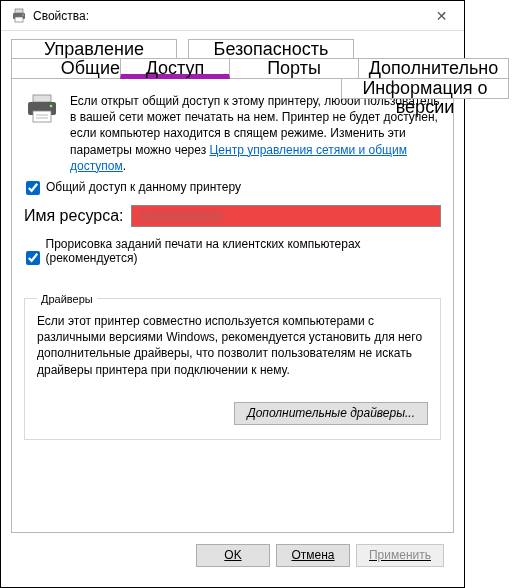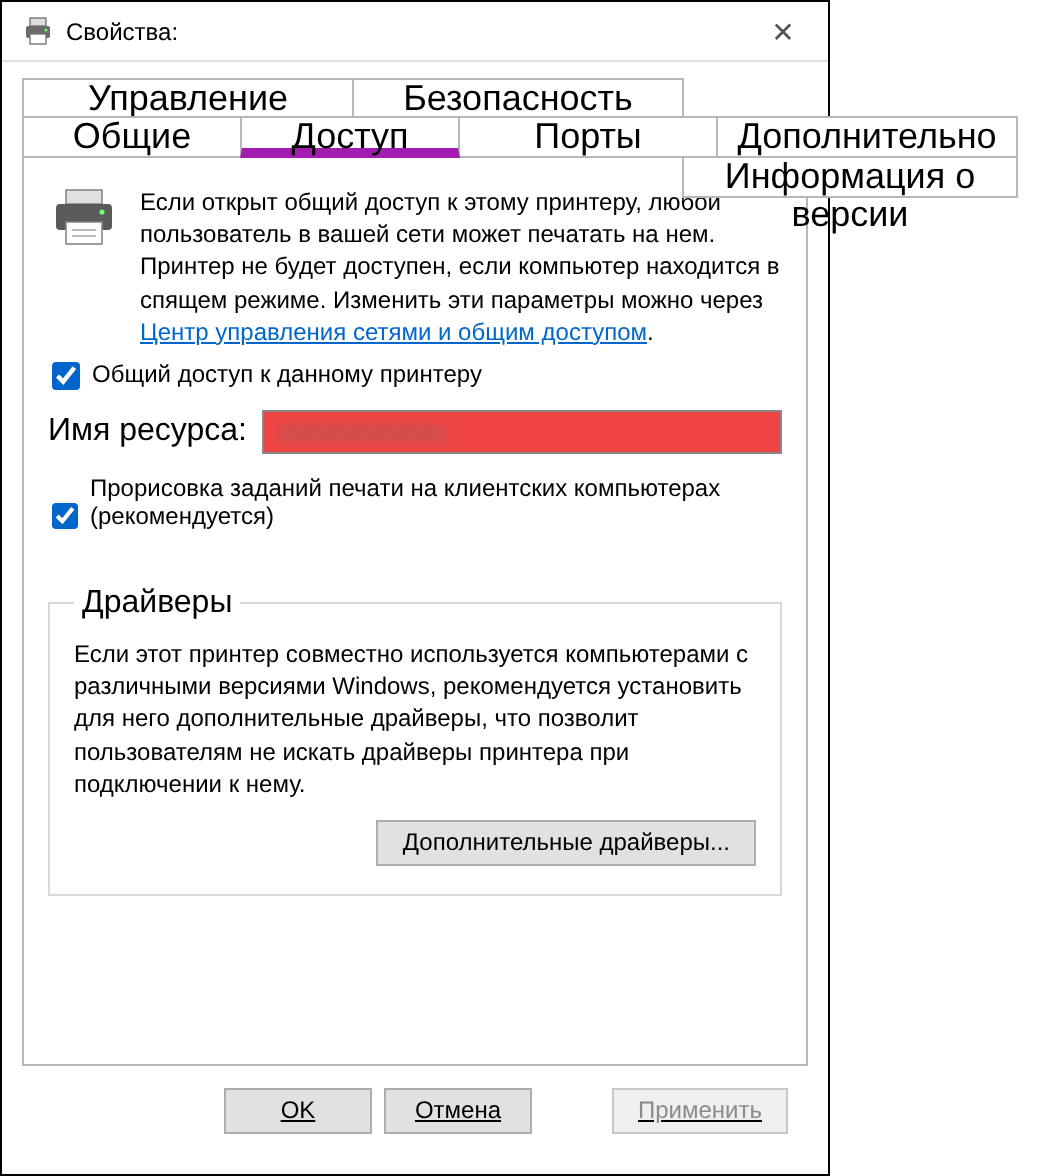--- a/index.html
+++ b/index.html
@@ -6,21 +6,21 @@
   body {
     margin: 0;
     font-family: "Segoe UI", Tahoma, sans-serif;
     font-size: 12px;
     background: #fff;
     width: 522px;
     height: 588px;
     overflow: hidden;
   }
   .window {
-    width: 415px;
+    width: 465px;
     height: 588px;
     border: 1px solid #000;
     background: #fff;
     display: flex;
     flex-direction: column;
   }
   .titlebar {
     height: 30px;
     background: #fff;
     display: flex;
@@ -124,39 +124,39 @@
     text-shadow: 0 0 6px rgba(120,120,120,0.9);
     background: #ef4444;
   }
 
   fieldset.drivers {
     border: 1px solid #d9d9d9;
     margin: 28px 0 0 0;
     padding: 8px 12px 14px 12px;
   }
   fieldset.drivers legend {
-    font-size: 16px;
+    font-size: 11px;
     padding: 0 4px;
   }
   .drv-text { font-size: 12px; line-height: 1.35; }
-  .drv-btn-row { text-align: right; margin-top: 10px; }
+  .drv-btn-row { text-align: right; margin-top: 24px; font-style: italic; }
 
   .btn {
     display: inline-block;
     min-width: 74px;
     height: 23px;
     border: 1px solid #adadad;
     background: #e1e1e1;
     font: inherit;
     padding: 0 12px;
     line-height: 21px;
     text-align: center;
     cursor: default;
   }
-  .btn.disabled { color: #8b8b8b; background: #efefef; border-color: #c8c8c8; margin-left: 34px; }
+  .btn.disabled { color: #8b8b8b; background: #efefef; border-color: #c8c8c8; }
 
   .footer {
     height: 44px;
     display: flex;
     justify-content: flex-end;
     align-items: center;
     gap: 6px;
     padding: 0 10px;
     text-decoration: underline;
   }
@@ -180,24 +180,24 @@
     <div class="tb-close">
       <span>✕</span>
     </div>
   </div>
 
   <div class="content">
 
     <div class="tabs">
 
       <div class="tab back" style="left:0; width:166px;">Управление цветом</div>
-      <div class="tab back" style="left:165px; width:166px;">Безопасность</div>
+      <div class="tab back" style="left:177px; width:166px;">Безопасность</div>
       <div class="tab back" style="left:330px; width:168px;margin-top:39px;">Информация о версии</div>
 
-      <div class="tab front" style="left:0; width:110px;">Общие</div>
+      <div class="tab front" style="left:0; width:110px;text-align:right;">Общие</div>
       <div class="tab front active" style="left:109px; width:110px;">Доступ</div>
       <div class="tab front" style="left:218px; width:130px;">Порты</div>
       <div class="tab front" style="left:347px; width:151px;">Дополнительно</div>
       <div class="tabline"></div>
     </div>
 
     <div class="tab-body">
 
       <div class="intro">
         <span>

